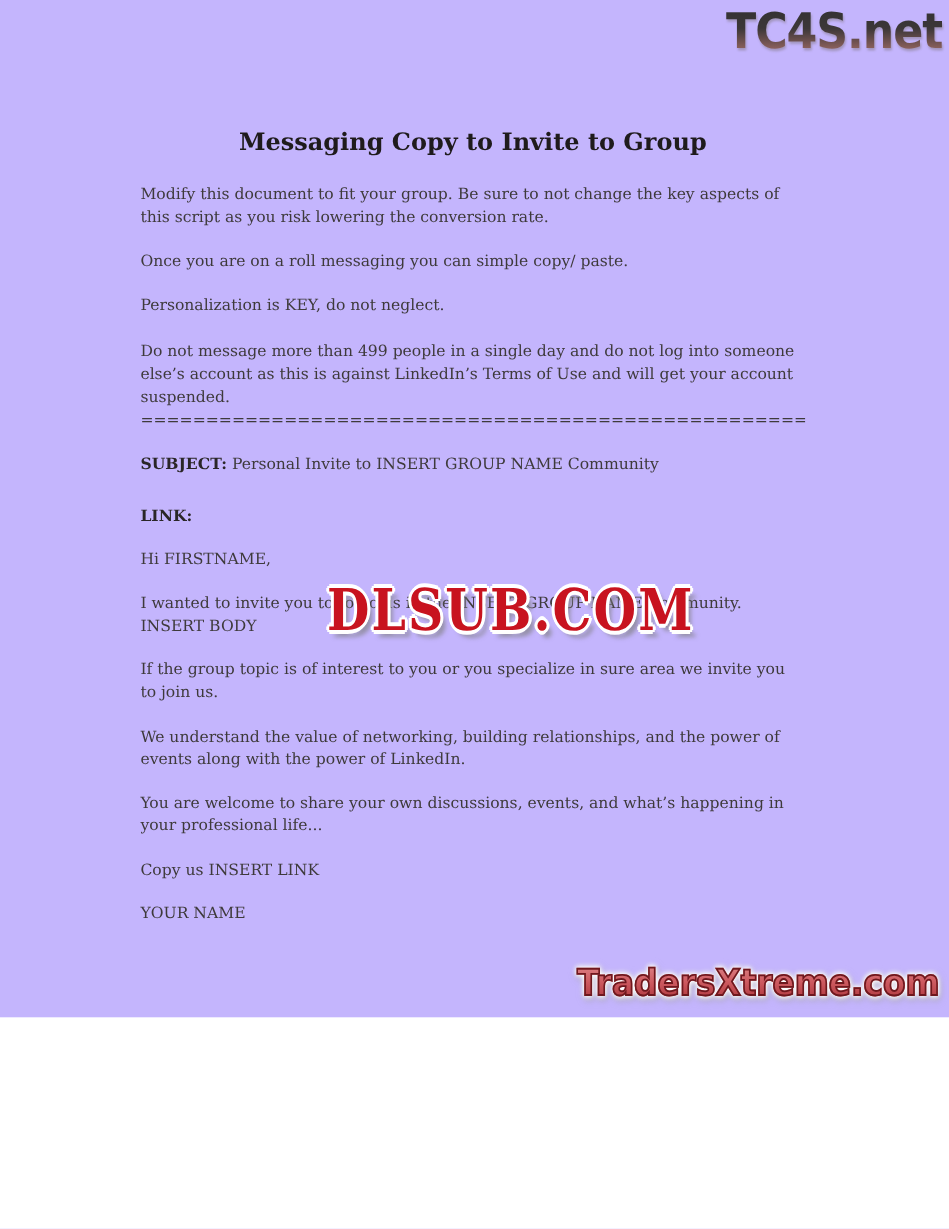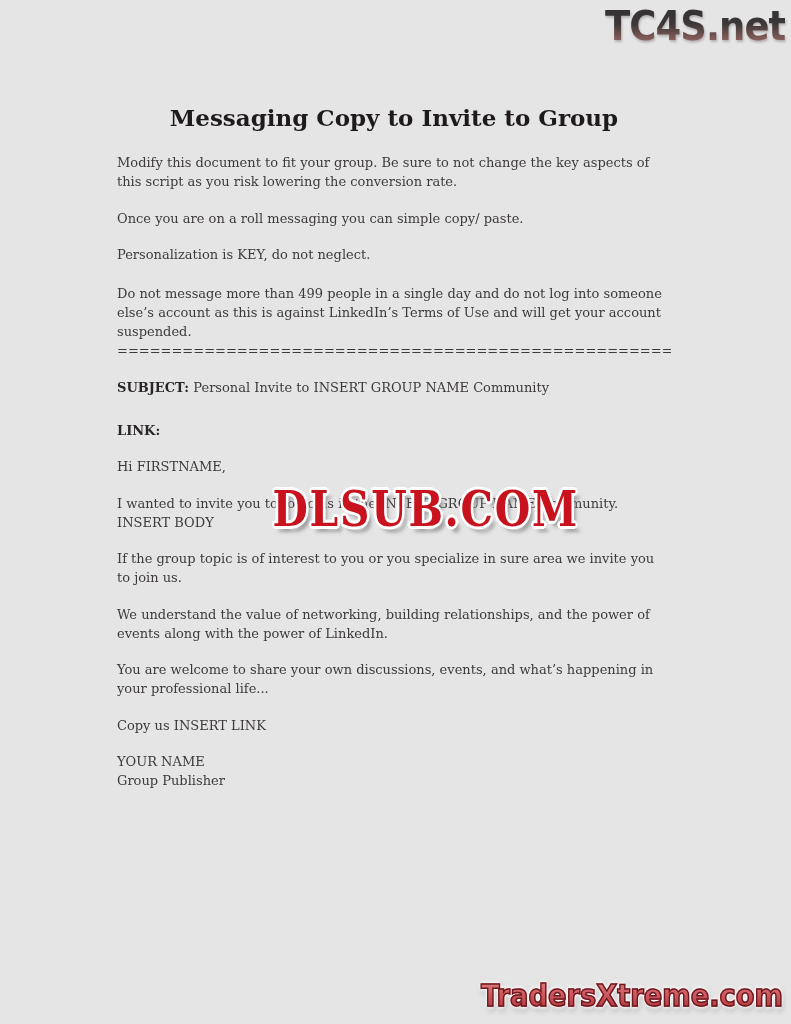--- a/index.html
+++ b/index.html
@@ -1,20 +1,20 @@
 <!DOCTYPE html>
 <html><head>
 <meta charset="utf-8">
 <style>
   html, body { margin: 0; padding: 0; background: #ffffff; }
   .page {
     position: relative;
     width: 791px;
-    height: 1024px;
-    background: #e5e5e5;
+    height: 848px;
+    background: #c4b5fd;
     overflow: hidden;
     font-family: "DejaVu Serif", serif;
   }
 
   
   .tc4s-logo {
     position: absolute;
     top: 4px;
     right: 6px;
     font-family: "DejaVu Sans", "Liberation Sans", sans-serif;
@@ -35,21 +35,21 @@
   .content {
     position: absolute;
     left: 117px;
     top: 105px;
     width: 554px;
     font-size: 13px;
     line-height: 19px;
     color: #3e3a3b;
   }
   .doc-title {
-    font-size: 23px;
+    font-size: 20px;
     line-height: 26px;
     font-weight: bold;
     color: #1f1b1c;
     text-align: center;
     margin: 0 0 22px 0;
   }
   .para { margin: 0 0 17.5px 0; }
   .para.tight { margin-bottom: 0; margin-top: 20px; }
   .bold-label { font-weight: bold; color: #2a2627; margin-top: 24px; }
   .divider-line {
@@ -136,21 +136,20 @@
     <p class="para">If the group topic is of interest to you or you specialize in sure area we invite you to join us.</p>
 
     <p class="para">We understand the value of networking, building relationships, and the power of events along with the power of LinkedIn.</p>
 
     <p class="para">You are welcome to share your own discussions, events, and what’s happening in your professional life...</p>
 
     <p class="para">Copy us INSERT LINK</p>
 
     <p class="para">
       <span style="display:block">YOUR NAME</span>
-      <span style="display:block">Group Publisher</span>
     </p>
 
   </div>
 
   <div class="dlsub-watermark">DLSUB.COM</div>
 
   <div class="tradersxtreme-logo">TradersXtreme.com</div>
 
 </div>
 

